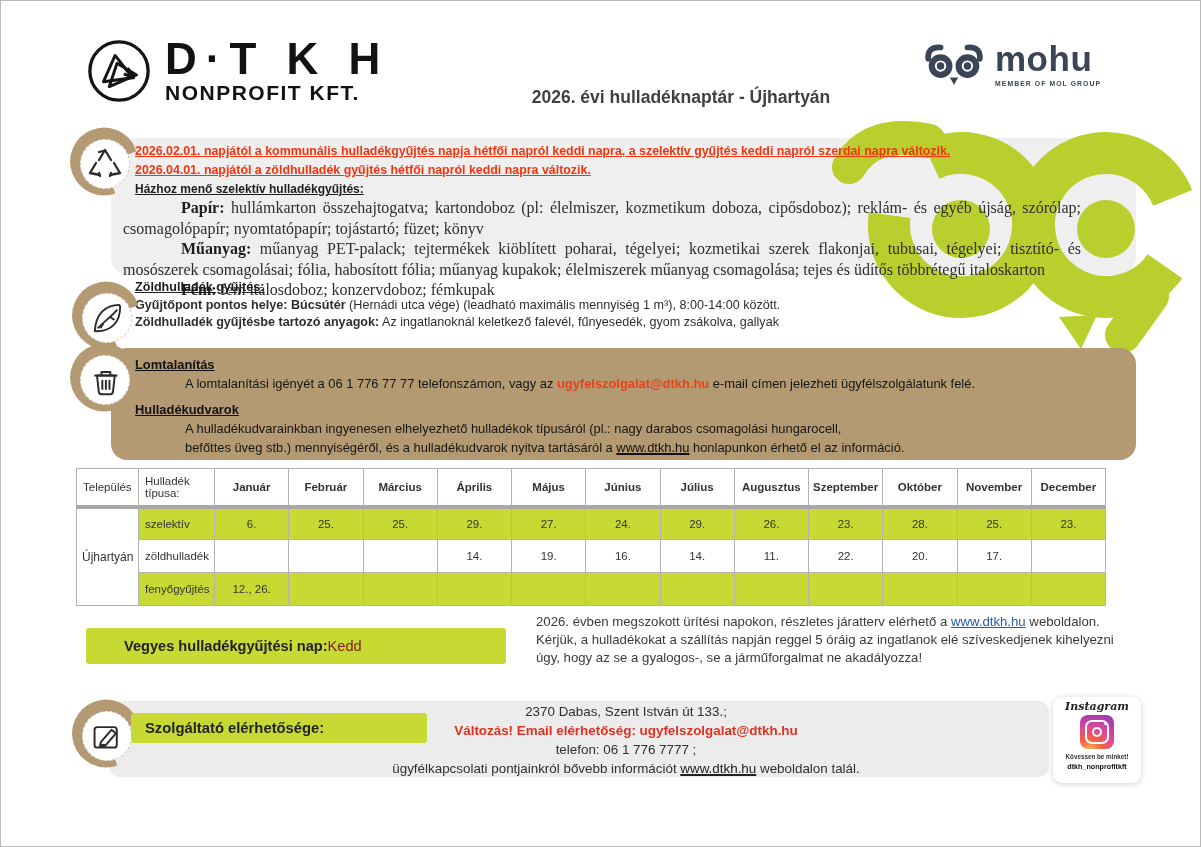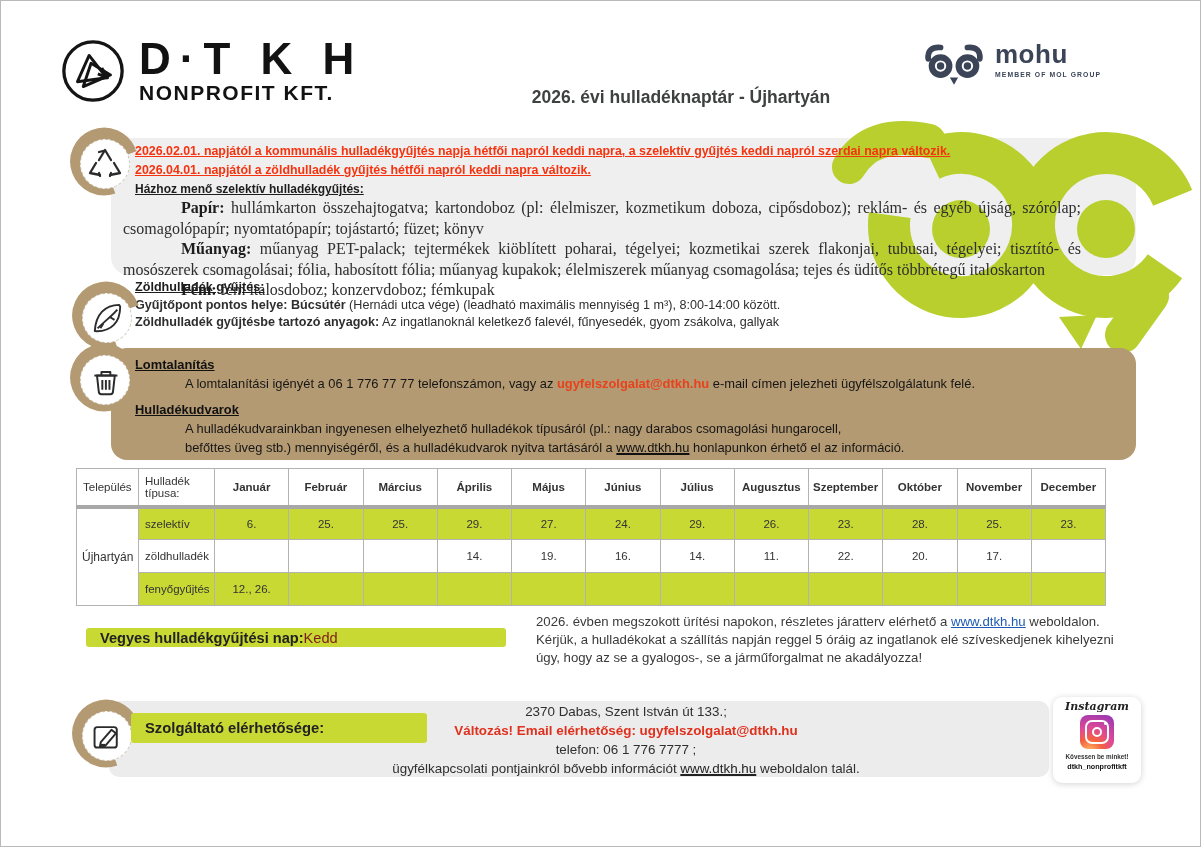--- a/index.html
+++ b/index.html
@@ -7,28 +7,28 @@
     --navy:#3b4557; --link:#1f5bb5; --ink:#333333;
   }
   *{margin:0;padding:0;box-sizing:border-box;}
   html,body{background:#f6f6f6;}
   .page{
     position:relative;width:1201px;height:847px;background:#ffffff;
     border:1px solid #b9b9b9;overflow:hidden;
     font-family:"Liberation Sans",sans-serif;color:var(--ink);
   }
   
-  .dtkh-logo{position:absolute;left:58px;top:36px;display:flex;gap:12px;}
+  .dtkh-logo{position:absolute;left:84px;top:36px;display:flex;gap:12px;}
   .dtkh-text .l1{font-size:44px;font-weight:800;letter-spacing:9px;color:#121212;line-height:1;}
   .dtkh-text .l2{font-size:21px;font-weight:700;letter-spacing:1.5px;color:#121212;line-height:1.1;}
   .doc-title{position:absolute;left:450px;top:86px;width:460px;text-align:center;
     font-size:17.5px;font-weight:700;color:#3f4040;}
   .mohu{position:absolute;left:922px;top:40px;display:flex;align-items:flex-start;gap:10px;}
   .mohu-wordmark{display:flex;flex-direction:column;align-items:flex-start;}
-  .mohu-name{font-size:26px;font-weight:800;color:var(--navy);line-height:1;letter-spacing:.5px;}
+  .mohu-name{font-size:35px;font-weight:800;color:var(--navy);line-height:1;letter-spacing:.5px;}
   .mohu-tag{font-size:6.8px;font-weight:700;letter-spacing:1.1px;color:var(--navy);margin-top:4px;}
   
   .owl-big{position:absolute;left:828px;top:112px;width:374px;height:245px;z-index:1;}
   
   .block-gray{position:absolute;left:110px;top:137px;width:1025px;height:137px;background:#efeff0;border-radius:18px;z-index:0;}
   .sec1{position:absolute;left:134px;top:141px;width:950px;z-index:2;}
   .notice-line{font-size:12.4px;font-weight:700;color:var(--red);text-decoration:underline;line-height:1.55;}
   .sec-heading{font-size:12px;font-weight:700;color:#1d1d1d;text-decoration:underline;line-height:1.5;}
   .mat{font-size:16px;color:#2e2e2e;line-height:1.28;text-indent:58px;text-align:justify;margin-left:-12px;width:958px;font-family:Liberation Serif, serif;}
   .mat b{color:#1d1d1d;}
@@ -50,22 +50,22 @@
   .sched{position:absolute;left:75px;top:467px;width:1030px;z-index:2;border-collapse:collapse;
     table-layout:fixed;background:#fff;font-size:11.5px;color:#333;}
   .sched th,.sched td{border:1px solid #b3b3b3;overflow:hidden;white-space:nowrap;}
   .sched thead th{height:38px;font-weight:700;text-align:center;border-bottom:4px solid #a8a8a8;background:#fff;}
   .sched thead th.left{ text-align:left;padding-left:6px;font-weight:400;}
   .sched tbody td{height:33px;text-align:center;}
   .sched td.type{text-align:left;padding-left:6px;margin-top:8px;}
   .sched tr.green td:not(.settle){background:var(--table-green);}
   .sched td.settle{background:#fff;text-align:left;padding-left:5px;font-size:12px;}
   
-  .mixed-bar{position:absolute;left:85px;top:627px;width:420px;height:19px;background:var(--table-green);
-    border-radius:3px;display:flex;align-items:center;z-index:2;}
+  .mixed-bar{position:absolute;left:85px;top:627px;width:420px;height:36px;background:var(--table-green);
+    border-radius:3px;display:flex;align-items:center;z-index:2;padding-left:24px;}
   .mixed-bar .lbl{font-size:14.6px;font-weight:700;color:#222;padding-left:14px;}
   .mixed-bar .val{font-size:14.6px;font-weight:400;color:#7f1d1d;}
   .note{position:absolute;left:535px;top:612px;width:600px;font-size:13.2px;line-height:1.37;color:#3a3a3a;z-index:2;}
   .note a{color:var(--link);text-decoration:underline;}
   
   .block-bottom{position:absolute;left:108px;top:700px;width:940px;height:76px;background:#ececec;border-radius:10px;z-index:1;}
   .provider-bar{position:absolute;left:130px;top:712px;width:296px;height:30px;background:var(--table-green);
     border-radius:3px;display:flex;align-items:center;padding-left:14px;z-index:3;}
   .provider-bar .lbl{font-size:14.8px;font-weight:700;color:#222;}
   .contact{position:absolute;left:300px;top:701px;width:650px;text-align:center;font-size:13.4px;

